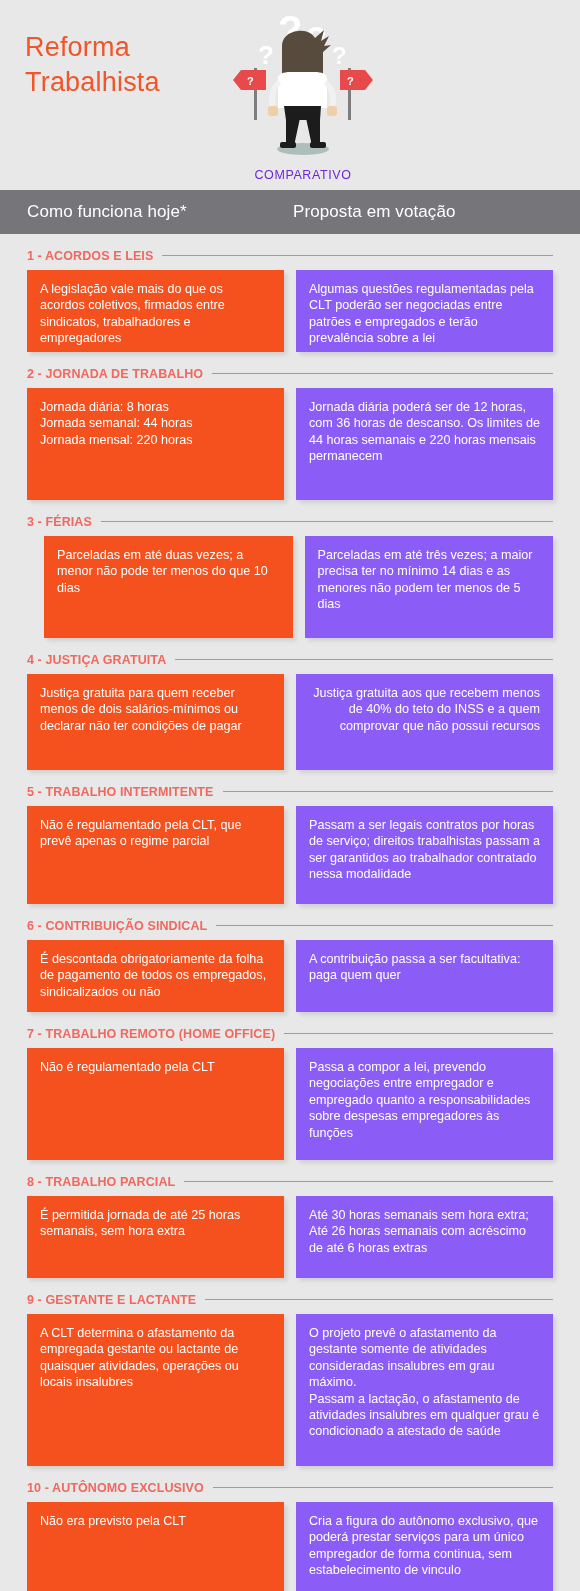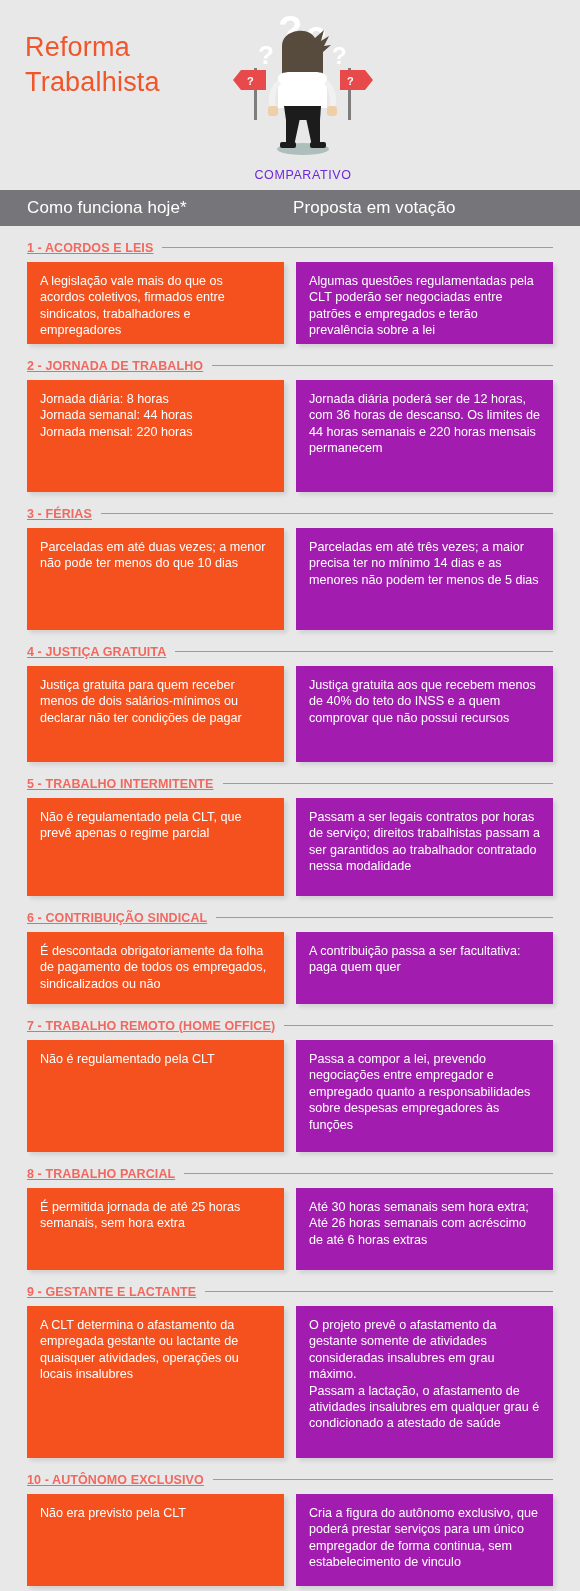--- a/index.html
+++ b/index.html
@@ -21,21 +21,21 @@
   .hero-title .l2 { display: block; }
 
   .illus { position: absolute; left: 228px; top: 8px; width: 150px; height: 155px; }
   .comparativo {
     position: absolute; left: 228px; top: 168px; width: 150px;
     text-align: center; color: #6d28d9; font-size: 12.5px; letter-spacing: .6px;
   }
 
   
   .colbar {
-    height: 36px; background: #76767a; color: #ffffff;
+    height: 44px; background: #76767a; color: #ffffff;
     position: relative;
   }
   .colbar .h1, .colbar .h2 {
     position: absolute; top: 50%; transform: translateY(-50%);
     font-size: 17px; font-weight: 400; letter-spacing: .1px;
   }
   .colbar .h1 { left: 27px; }
   .colbar .h2 { left: 293px; }
 
   
@@ -44,36 +44,35 @@
 
   .sec-head {
     display: flex; align-items: center;
     padding-left: 27px; padding-right: 27px;
     height: 19px;
   }
   .sec-head-txt {
     color: #f0685f; font-size: 12.5px; font-weight: 700;
     letter-spacing: .1px; white-space: nowrap;
     font-family: "Liberation Sans", sans-serif;
-    text-decoration: underline;
   }
   .sec-rule {
     flex: 1 1 auto; height: 1px; background: #f0685f;
     margin-left: 9px; opacity: .85;
   }
 
   .row { display: flex; gap: 12px; padding: 5px 27px 0 27px; }
   .cell {
     width: 265px; min-height: 60px;
     padding: 11px 13px 13px 13px;
     color: #ffffff; font-size: 12.6px; line-height: 16.4px;
     box-shadow: 3px 3px 4px rgba(0,0,0,.10);
   }
   .cell.today   { background: #f4511e; }
-  .cell.propose { background: #a21caf; }
+  .cell.propose { background: #8b5cf6; }
   .cell p { margin: 0; }
 </style>
 </head>
 <body>
 
 <div class="hero">
 
   <div class="hero-title">
     <span class="l1">Reforma</span>
     <span class="l2">Trabalhista</span>
@@ -157,39 +156,39 @@
           <p style="white-space: pre-line;">Jornada diária poderá ser de 12 horas, com 36 horas de descanso. Os limites de 44 horas semanais e 220 horas mensais permanecem</p>
         </div>
       </div>
     </div>
     <div class="section">
       <div class="sec-head">
         <span class="sec-head-txt">3 - FÉRIAS</span>
         <span class="sec-rule"></span>
       </div>
       <div class="row">
-        <div class="cell today" style="height: 102px;">
+        <div class="cell today" style="height: 102px; margin-left: 17px;">
           <p style="white-space: pre-line;">Parceladas em até duas vezes; a menor não pode ter menos do que 10 dias</p>
         </div>
         <div class="cell propose" style="height: 102px;">
           <p style="white-space: pre-line;">Parceladas em até três vezes; a maior precisa ter no mínimo 14 dias e as menores não podem ter menos de 5 dias</p>
         </div>
       </div>
     </div>
     <div class="section">
       <div class="sec-head">
         <span class="sec-head-txt">4 - JUSTIÇA GRATUITA</span>
         <span class="sec-rule"></span>
       </div>
       <div class="row">
         <div class="cell today" style="height: 96px;">
           <p style="white-space: pre-line;">Justiça gratuita para quem receber menos de dois salários-mínimos ou declarar não ter condições de pagar</p>
         </div>
         <div class="cell propose" style="height: 96px;">
-          <p style="white-space: pre-line;">Justiça gratuita aos que recebem menos de 40% do teto do INSS e a quem comprovar que não possui recursos</p>
+          <p style="white-space: pre-line; text-align: right;">Justiça gratuita aos que recebem menos de 40% do teto do INSS e a quem comprovar que não possui recursos</p>
         </div>
       </div>
     </div>
     <div class="section">
       <div class="sec-head">
         <span class="sec-head-txt">5 - TRABALHO INTERMITENTE</span>
         <span class="sec-rule"></span>
       </div>
       <div class="row">
         <div class="cell today" style="height: 98px;">

